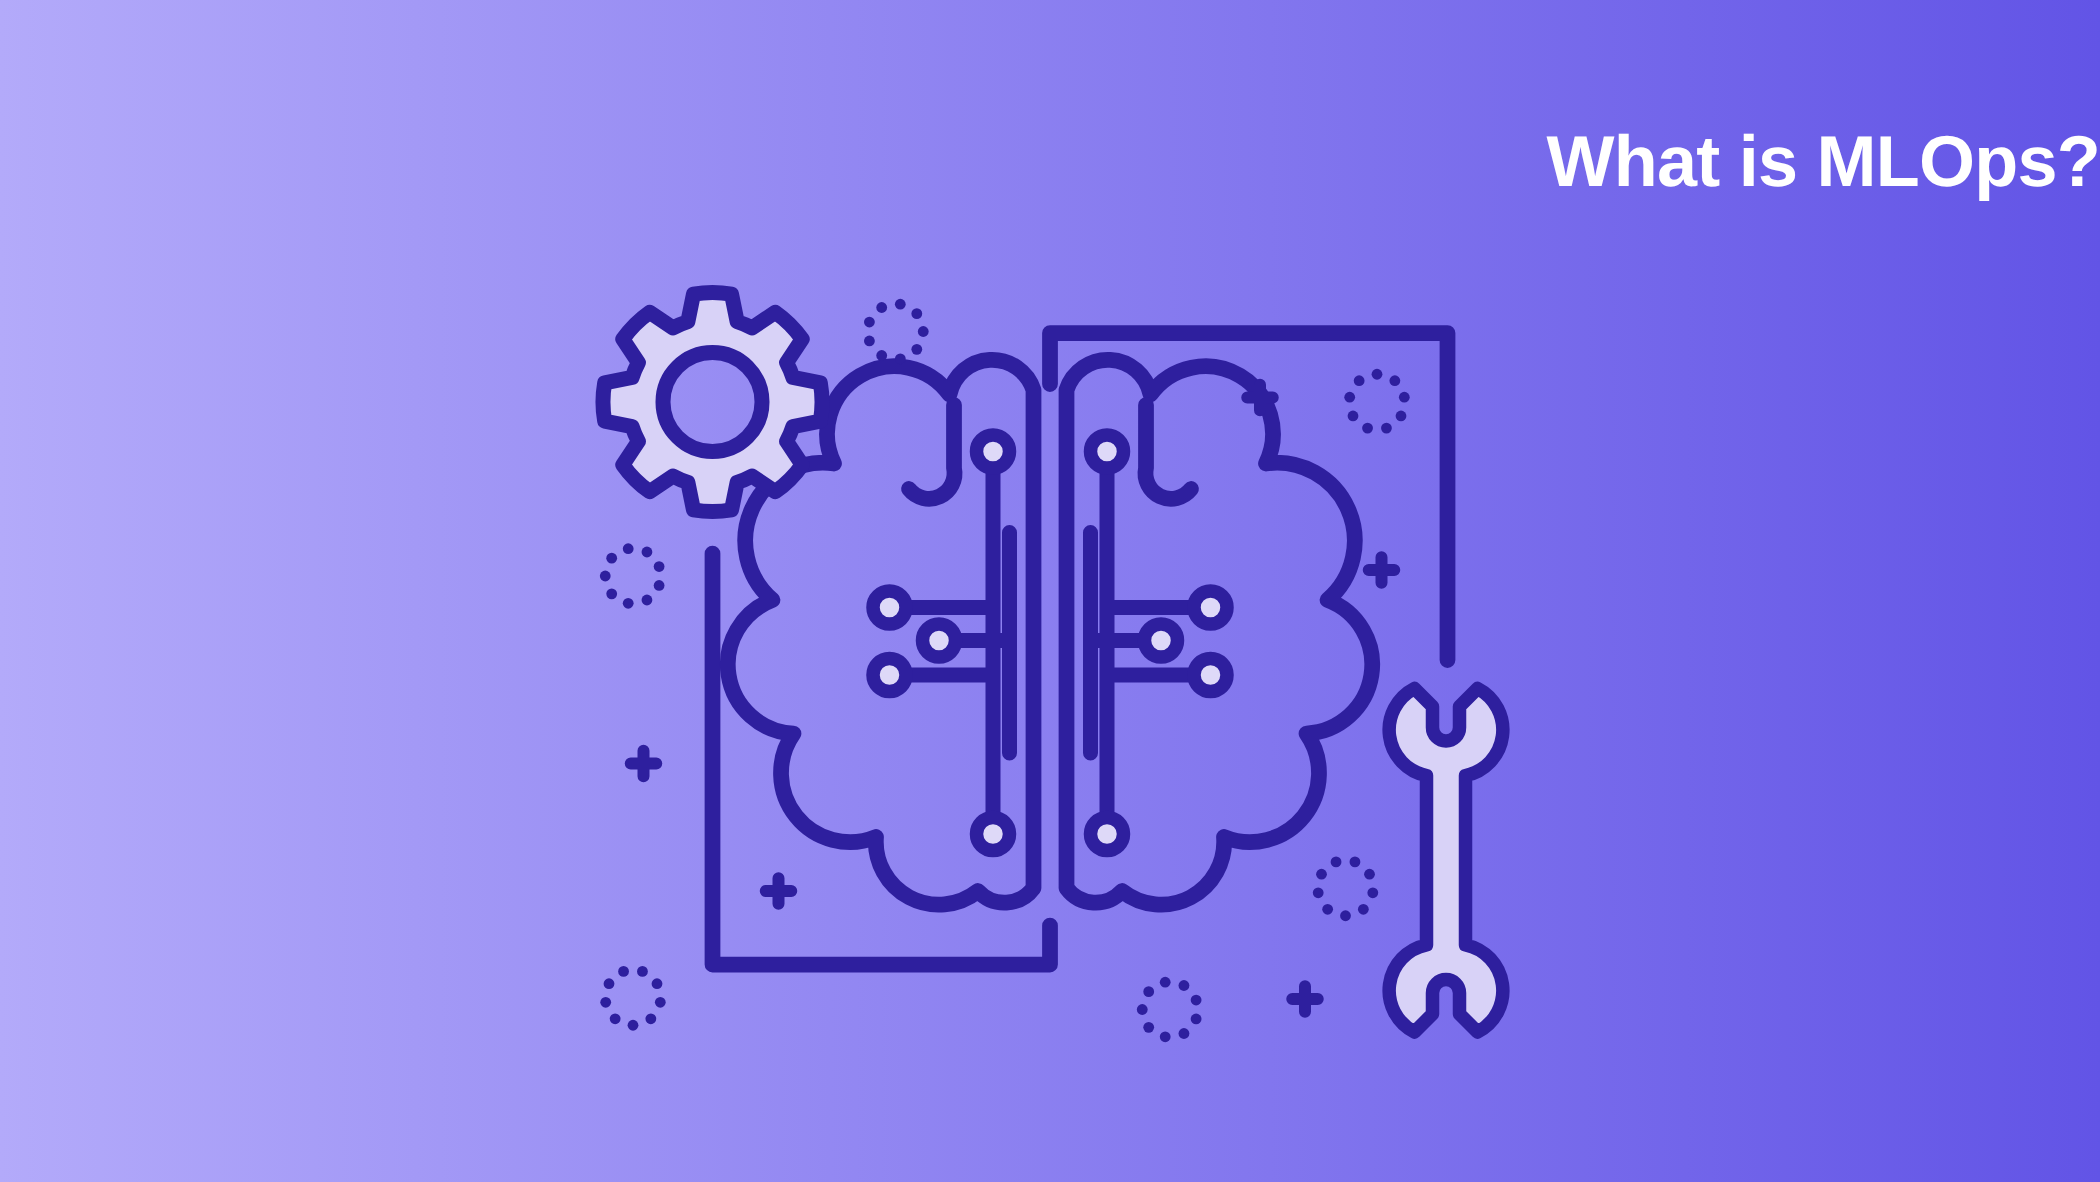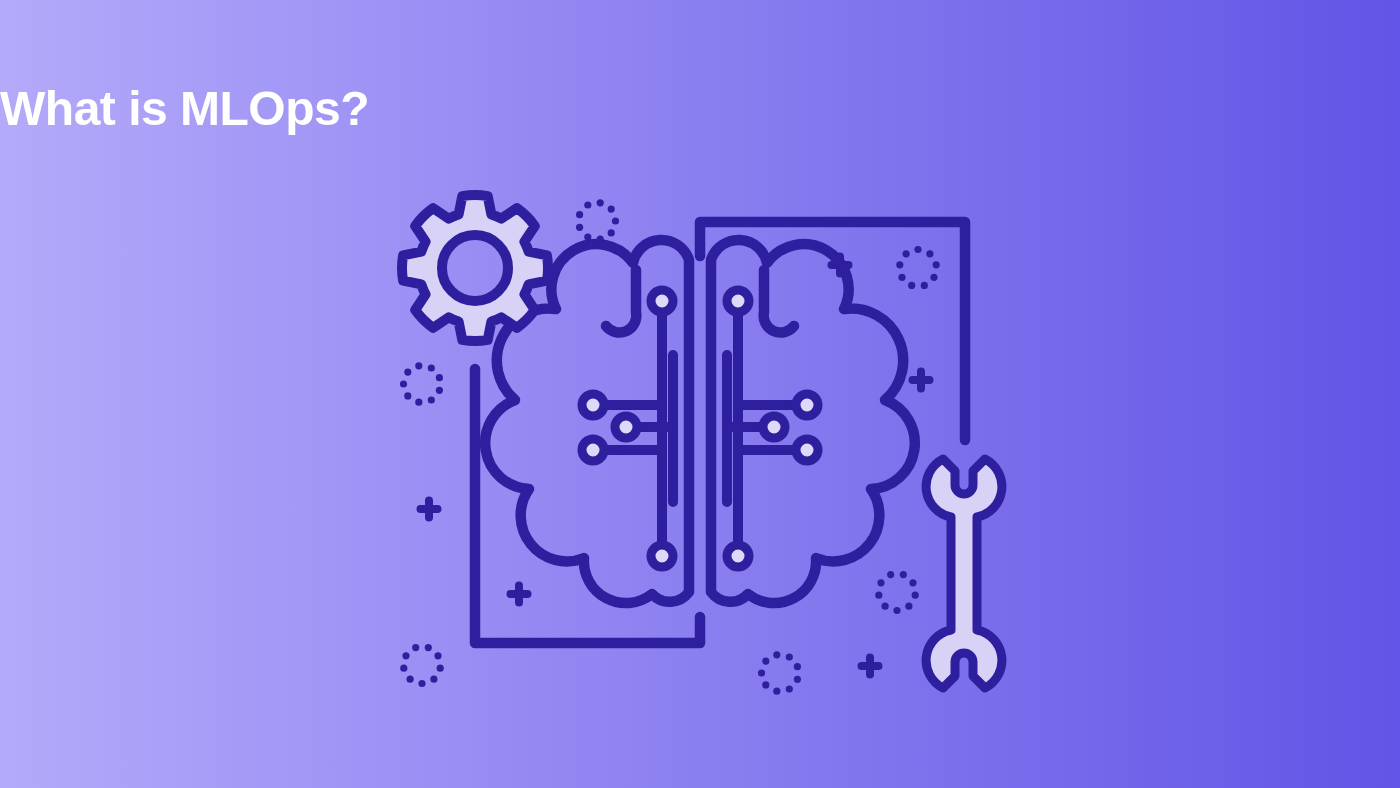--- a/index.html
+++ b/index.html
@@ -6,21 +6,21 @@
   .canvas{
     position:relative;
     width:1400px;height:788px;
     overflow:hidden;
     background:linear-gradient(90deg,var(--bg-left,#b3aafa) 0%,var(--bg-right,#6254e6) 100%);
     font-family:"Liberation Sans", sans-serif;
   }
   .title{
     position:absolute;top:85px;left:0;right:0;
     margin:0;
-    text-align:left;
+    text-align:right;
     font-size:48px;
     line-height:48px;
     font-weight:bold;
     letter-spacing:-0.5px;
     color:var(--title-color,#ffffff);
   }
   svg.art{position:absolute;left:0;top:0;width:1400px;height:788px;display:block;}
   .line{
     fill:none;
     stroke:var(--ink,#2e1f9e);

